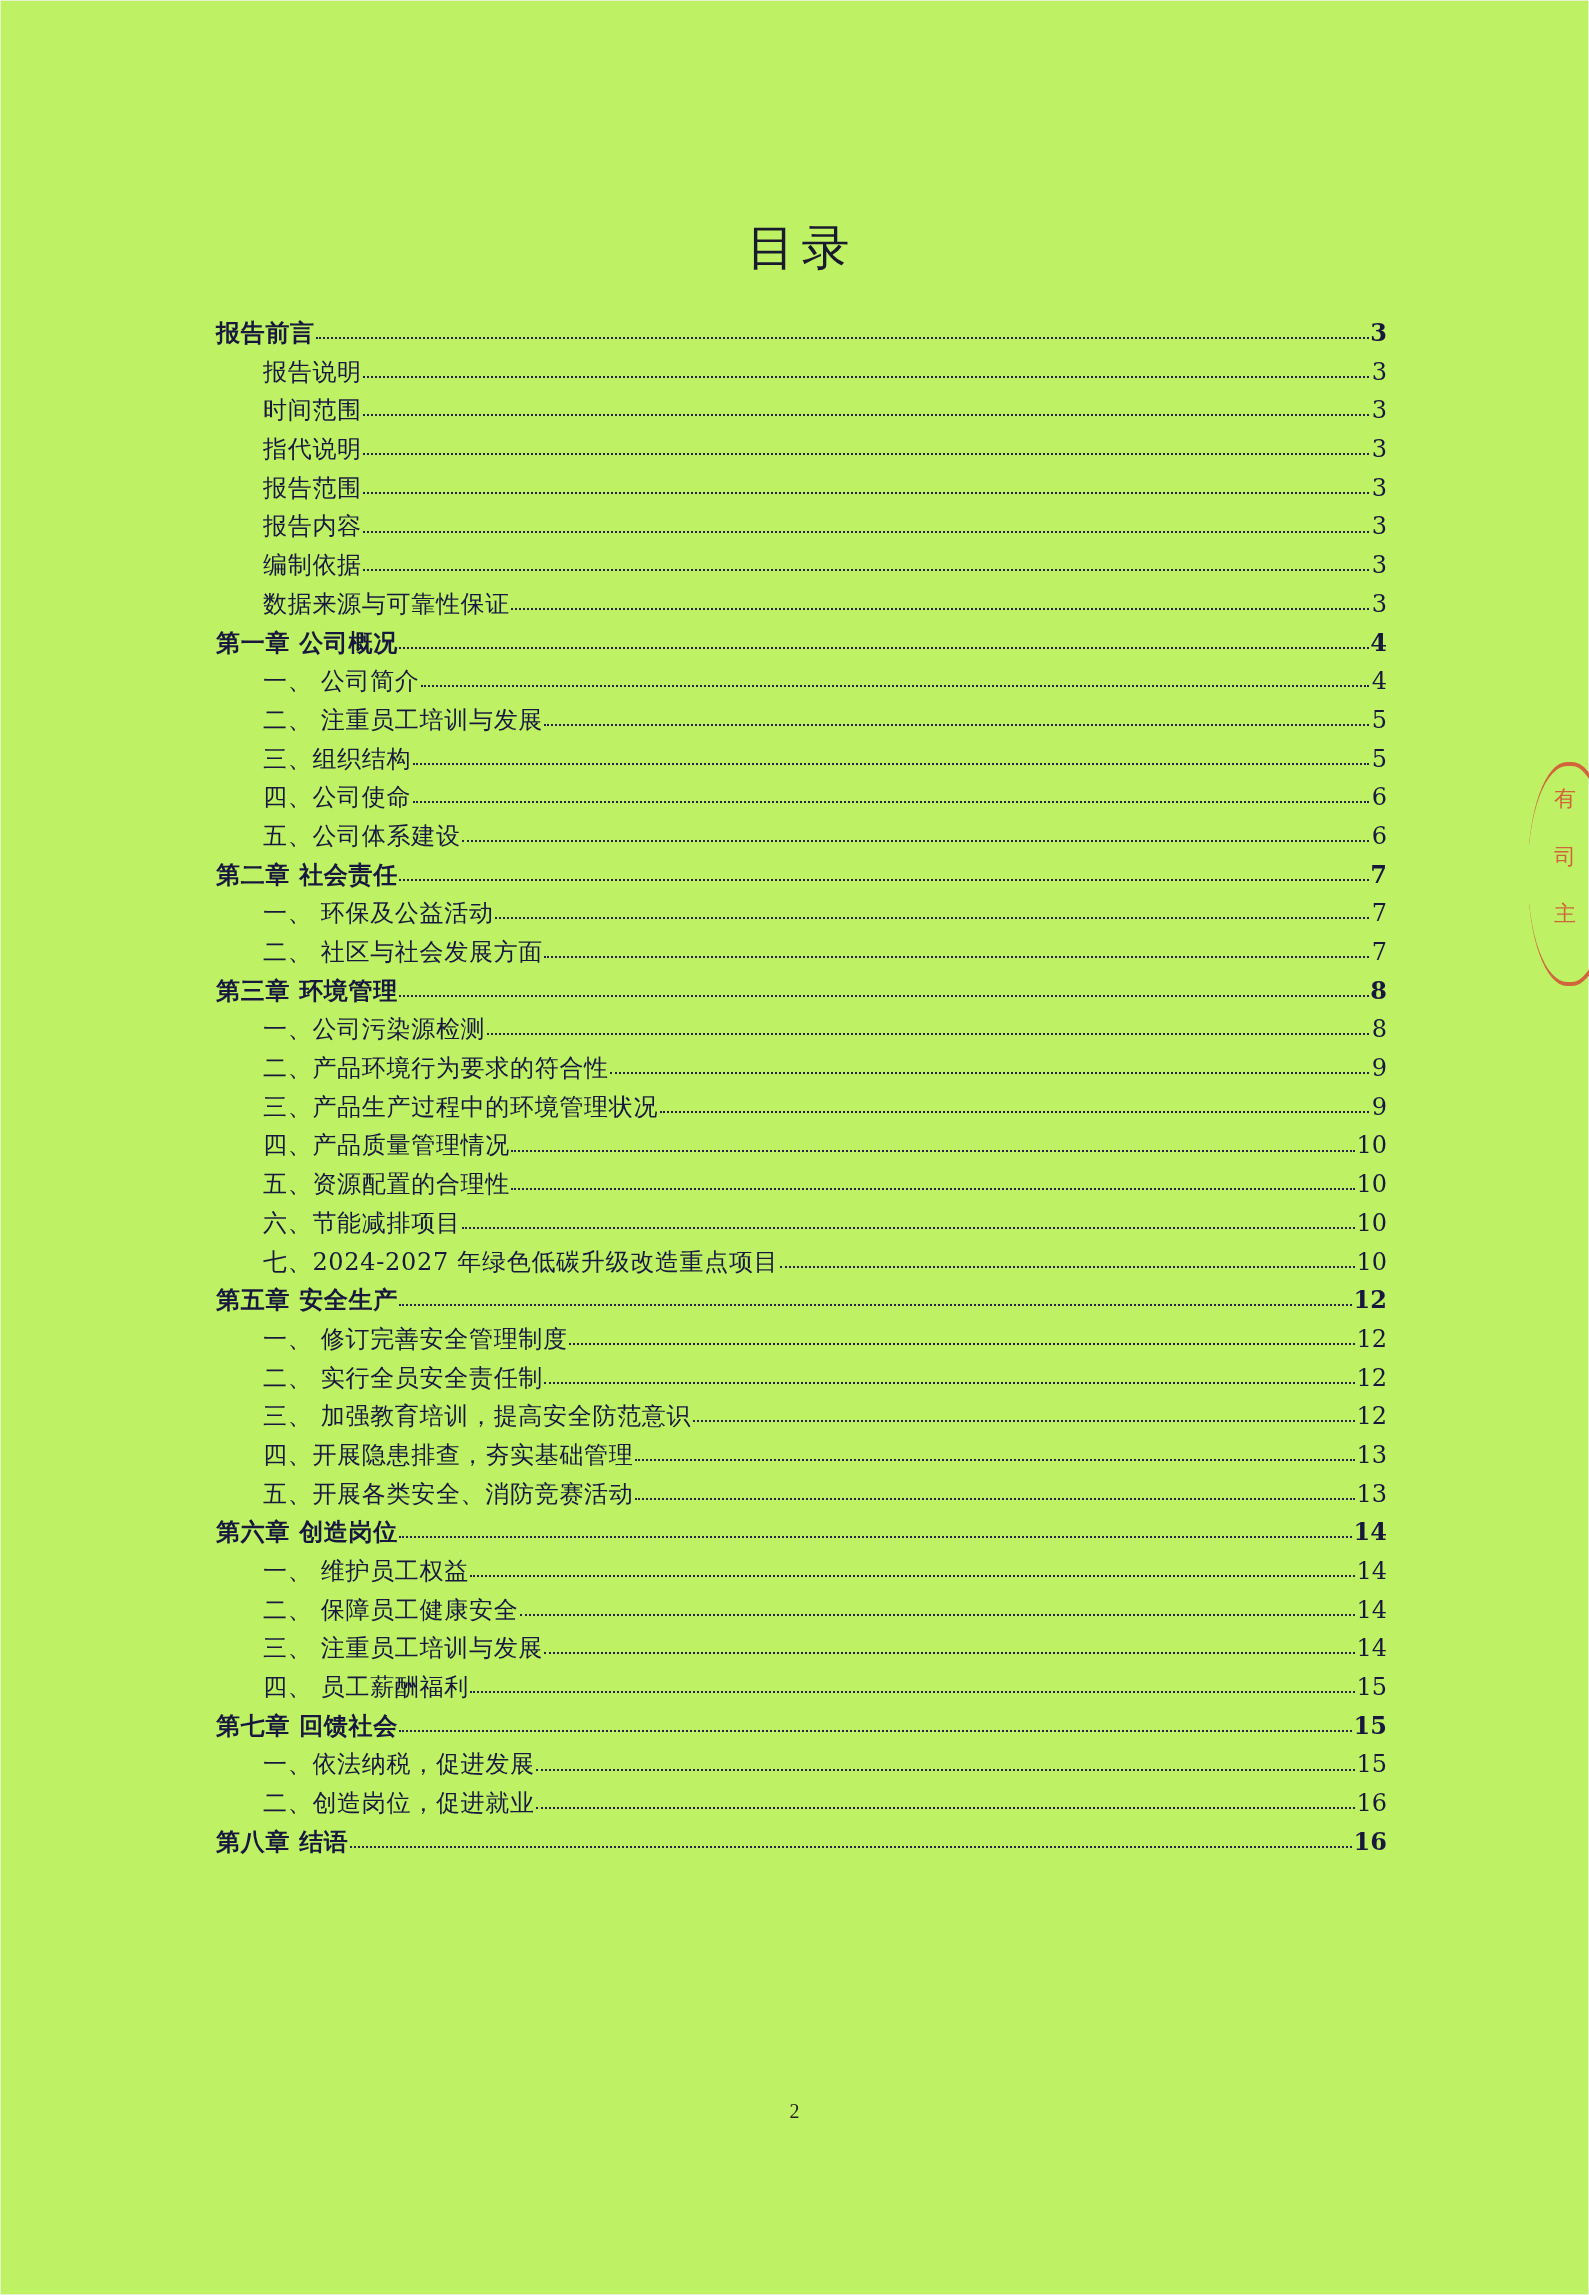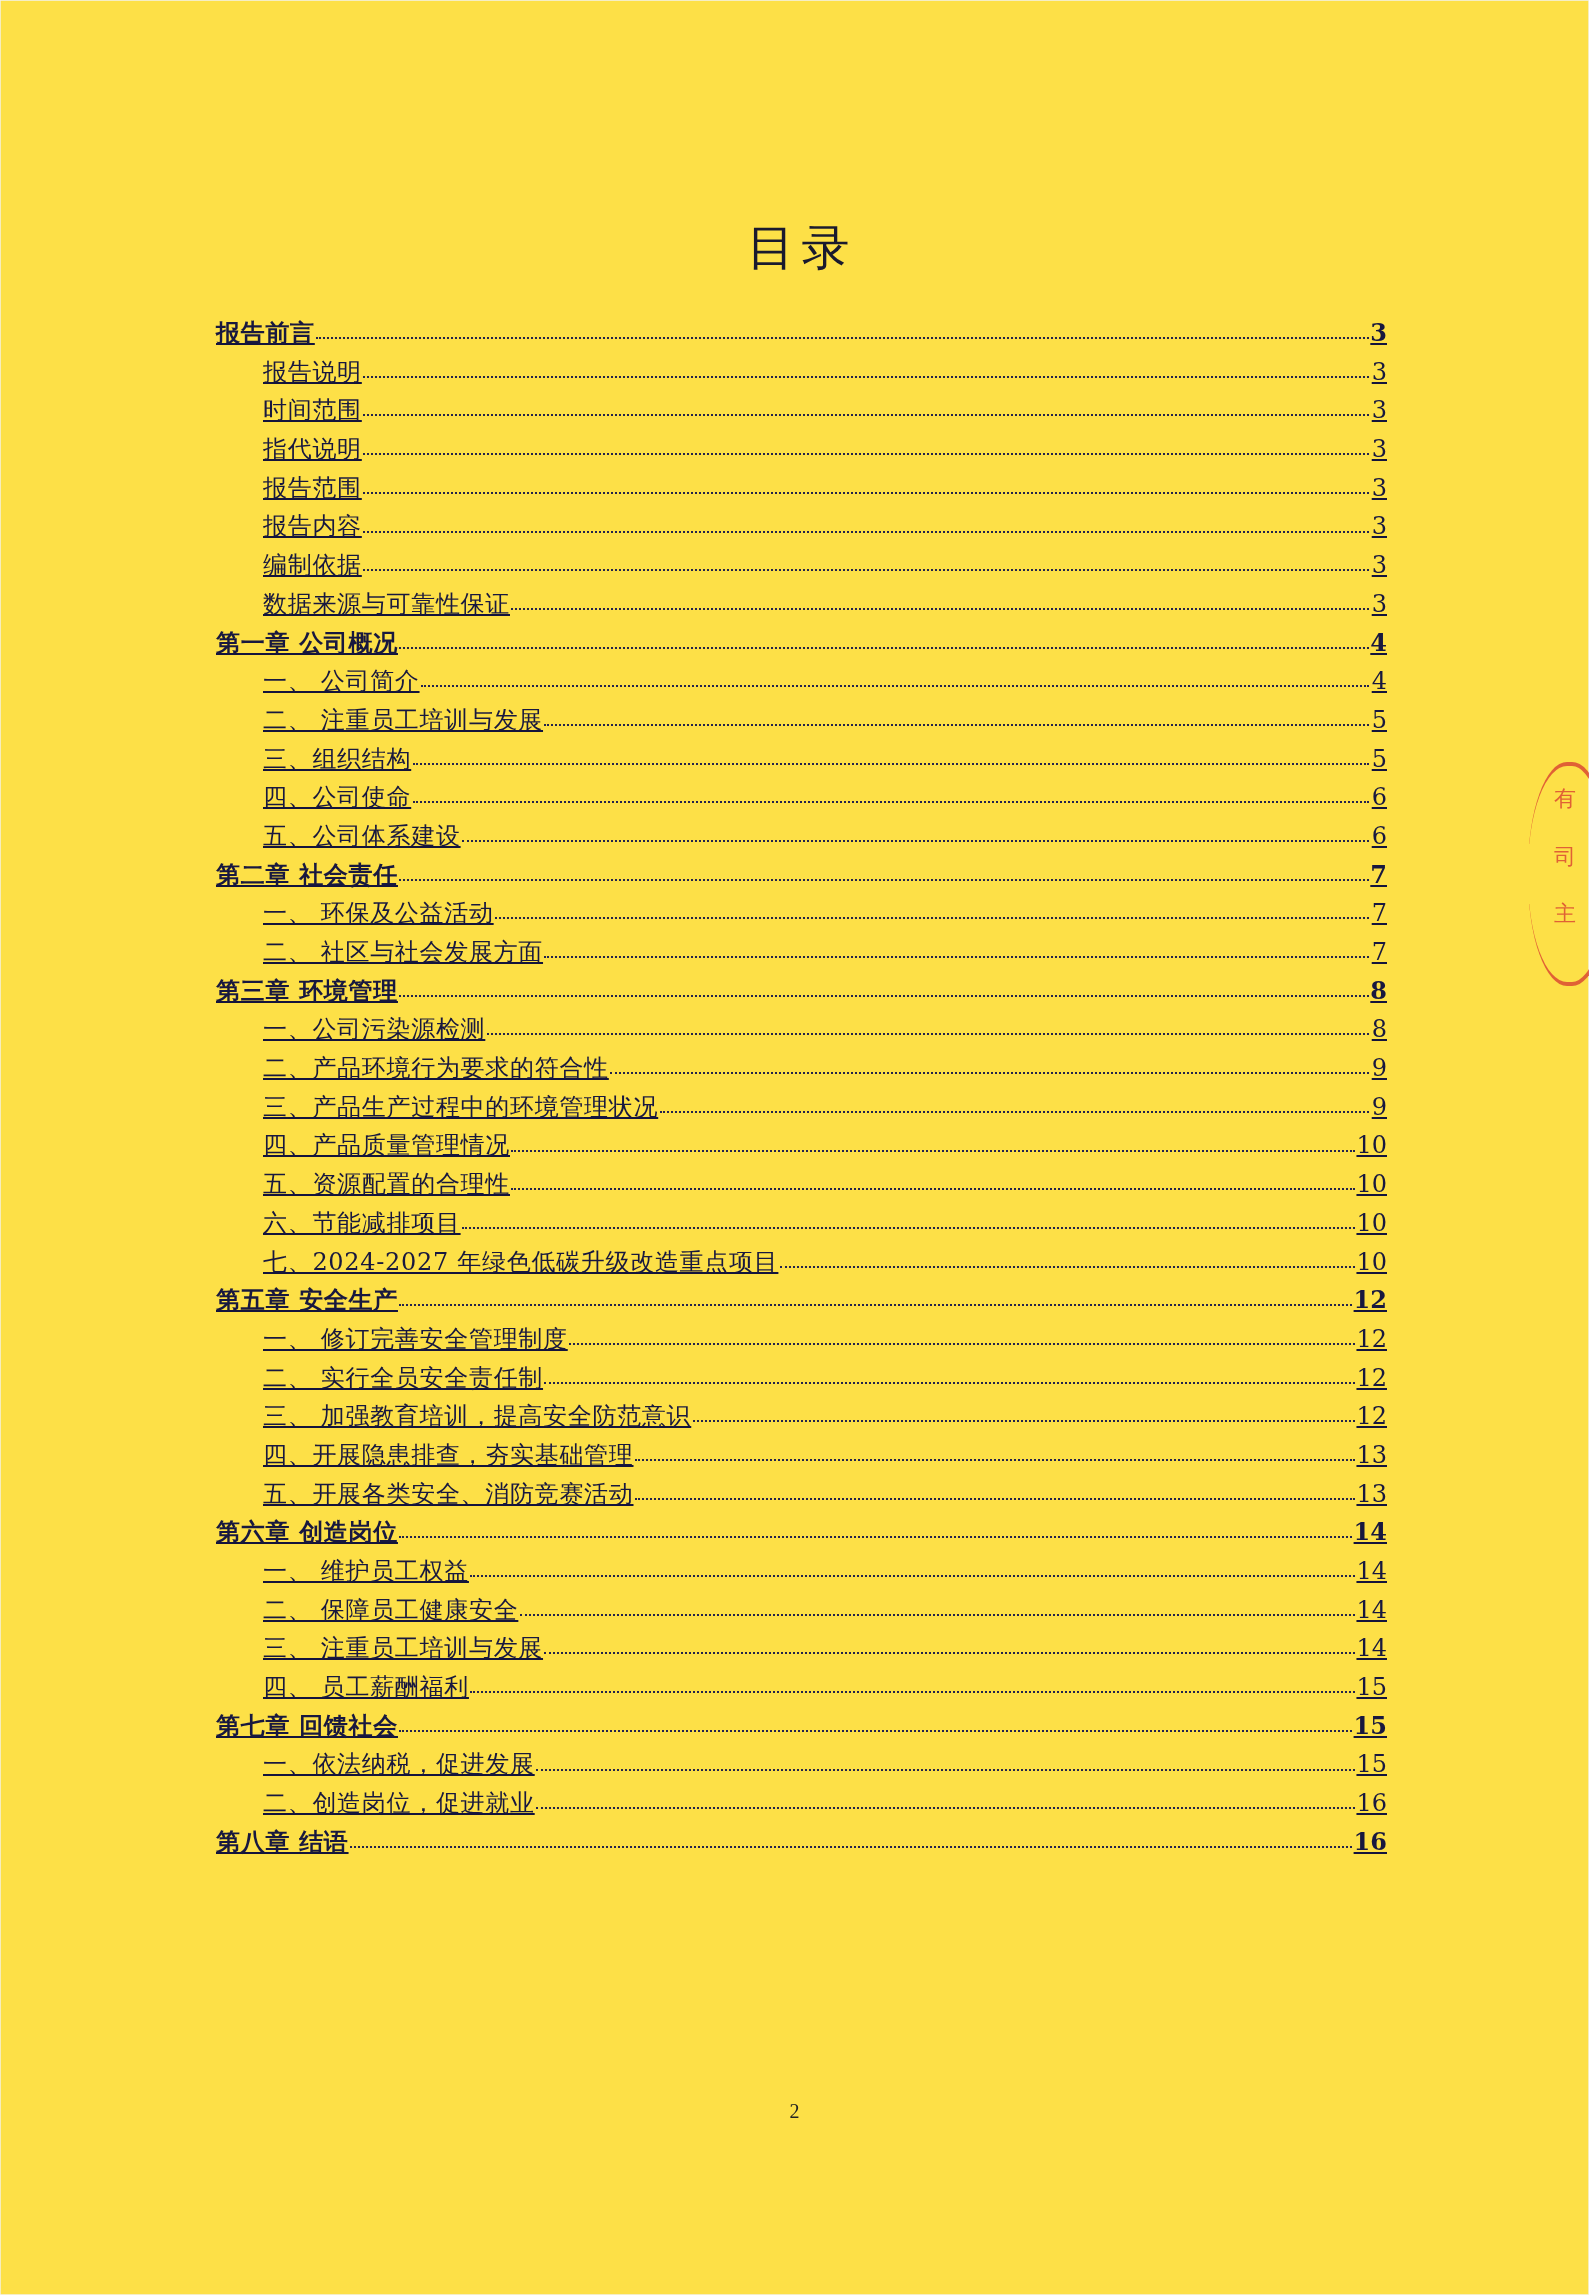--- a/index.html
+++ b/index.html
@@ -12,40 +12,39 @@
     height: 2295px;
     position: relative;
     font-family: "Liberation Serif", "DejaVu Serif", serif;
     overflow: hidden;
   }
   .page {
     position: absolute;
     left: 0; top: 0;
     width: 1589px;
     height: 2295px;
-    background: #fde047;
+    background: #bef264;
   }
   .page-inner {
     position: absolute;
     left: 216px;
     top: 216px;
     width: 1171px;
   }
   .doc-title {
     text-align: center;
     font-size: 48px;
     letter-spacing: 6.5px;
     color: #1a1a2e;
     font-family: "DejaVu Serif", "Liberation Serif", serif;
     font-weight: 400;
     margin: 0 0 41px 0;
   }
   .toc {
     color: #14143c;
-    text-decoration: underline;
   }
   .toc-entry {
     display: flex;
     align-items: flex-end;
     font-size: 24px;
     line-height: 1.0;
     color: #18183f;
     margin: 0 0 14.7px 0;
     white-space: nowrap;
   }

